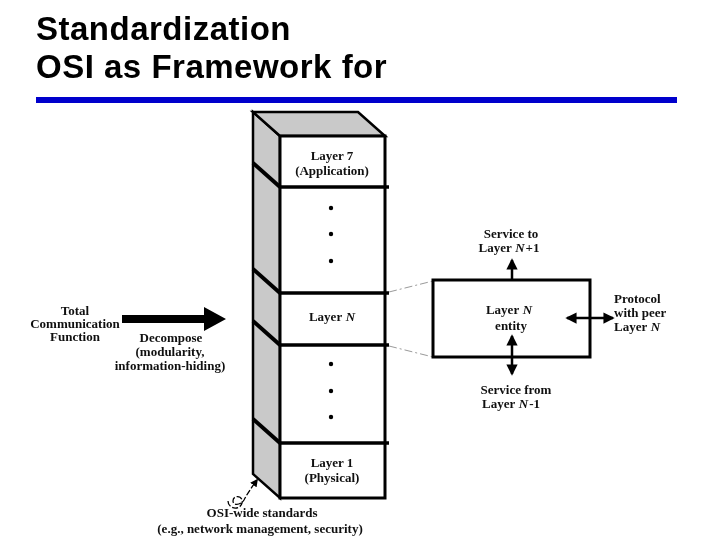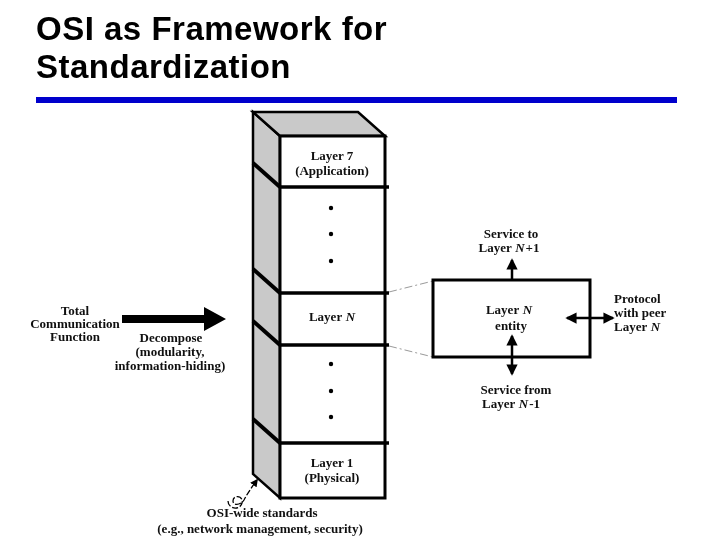--- a/index.html
+++ b/index.html
@@ -51,22 +51,22 @@
   svg .ital {
     font-style: italic;
   }
 </style>
 </head>
 <body>
 
 <div class="slide">
 
   <div class="title">
+    <div>Standardization</div>
     <div>OSI as Framework for</div>
-    <div>Standardization</div>
   </div>
 
   <div class="title-rule"></div>
 
   <svg class="diagram" width="720" height="540" viewBox="0 0 720 540">
     <defs>
       <marker id="ah" viewBox="0 0 10 10" refX="8.5" refY="5" markerWidth="4.5" markerHeight="4.5" orient="auto-start-reverse">
         <path d="M0,0 L10,5 L0,10 z" fill="#000000"></path>
       </marker>
       <marker id="ahSmall" viewBox="0 0 10 10" refX="8" refY="5" markerWidth="6" markerHeight="6" orient="auto-start-reverse">

